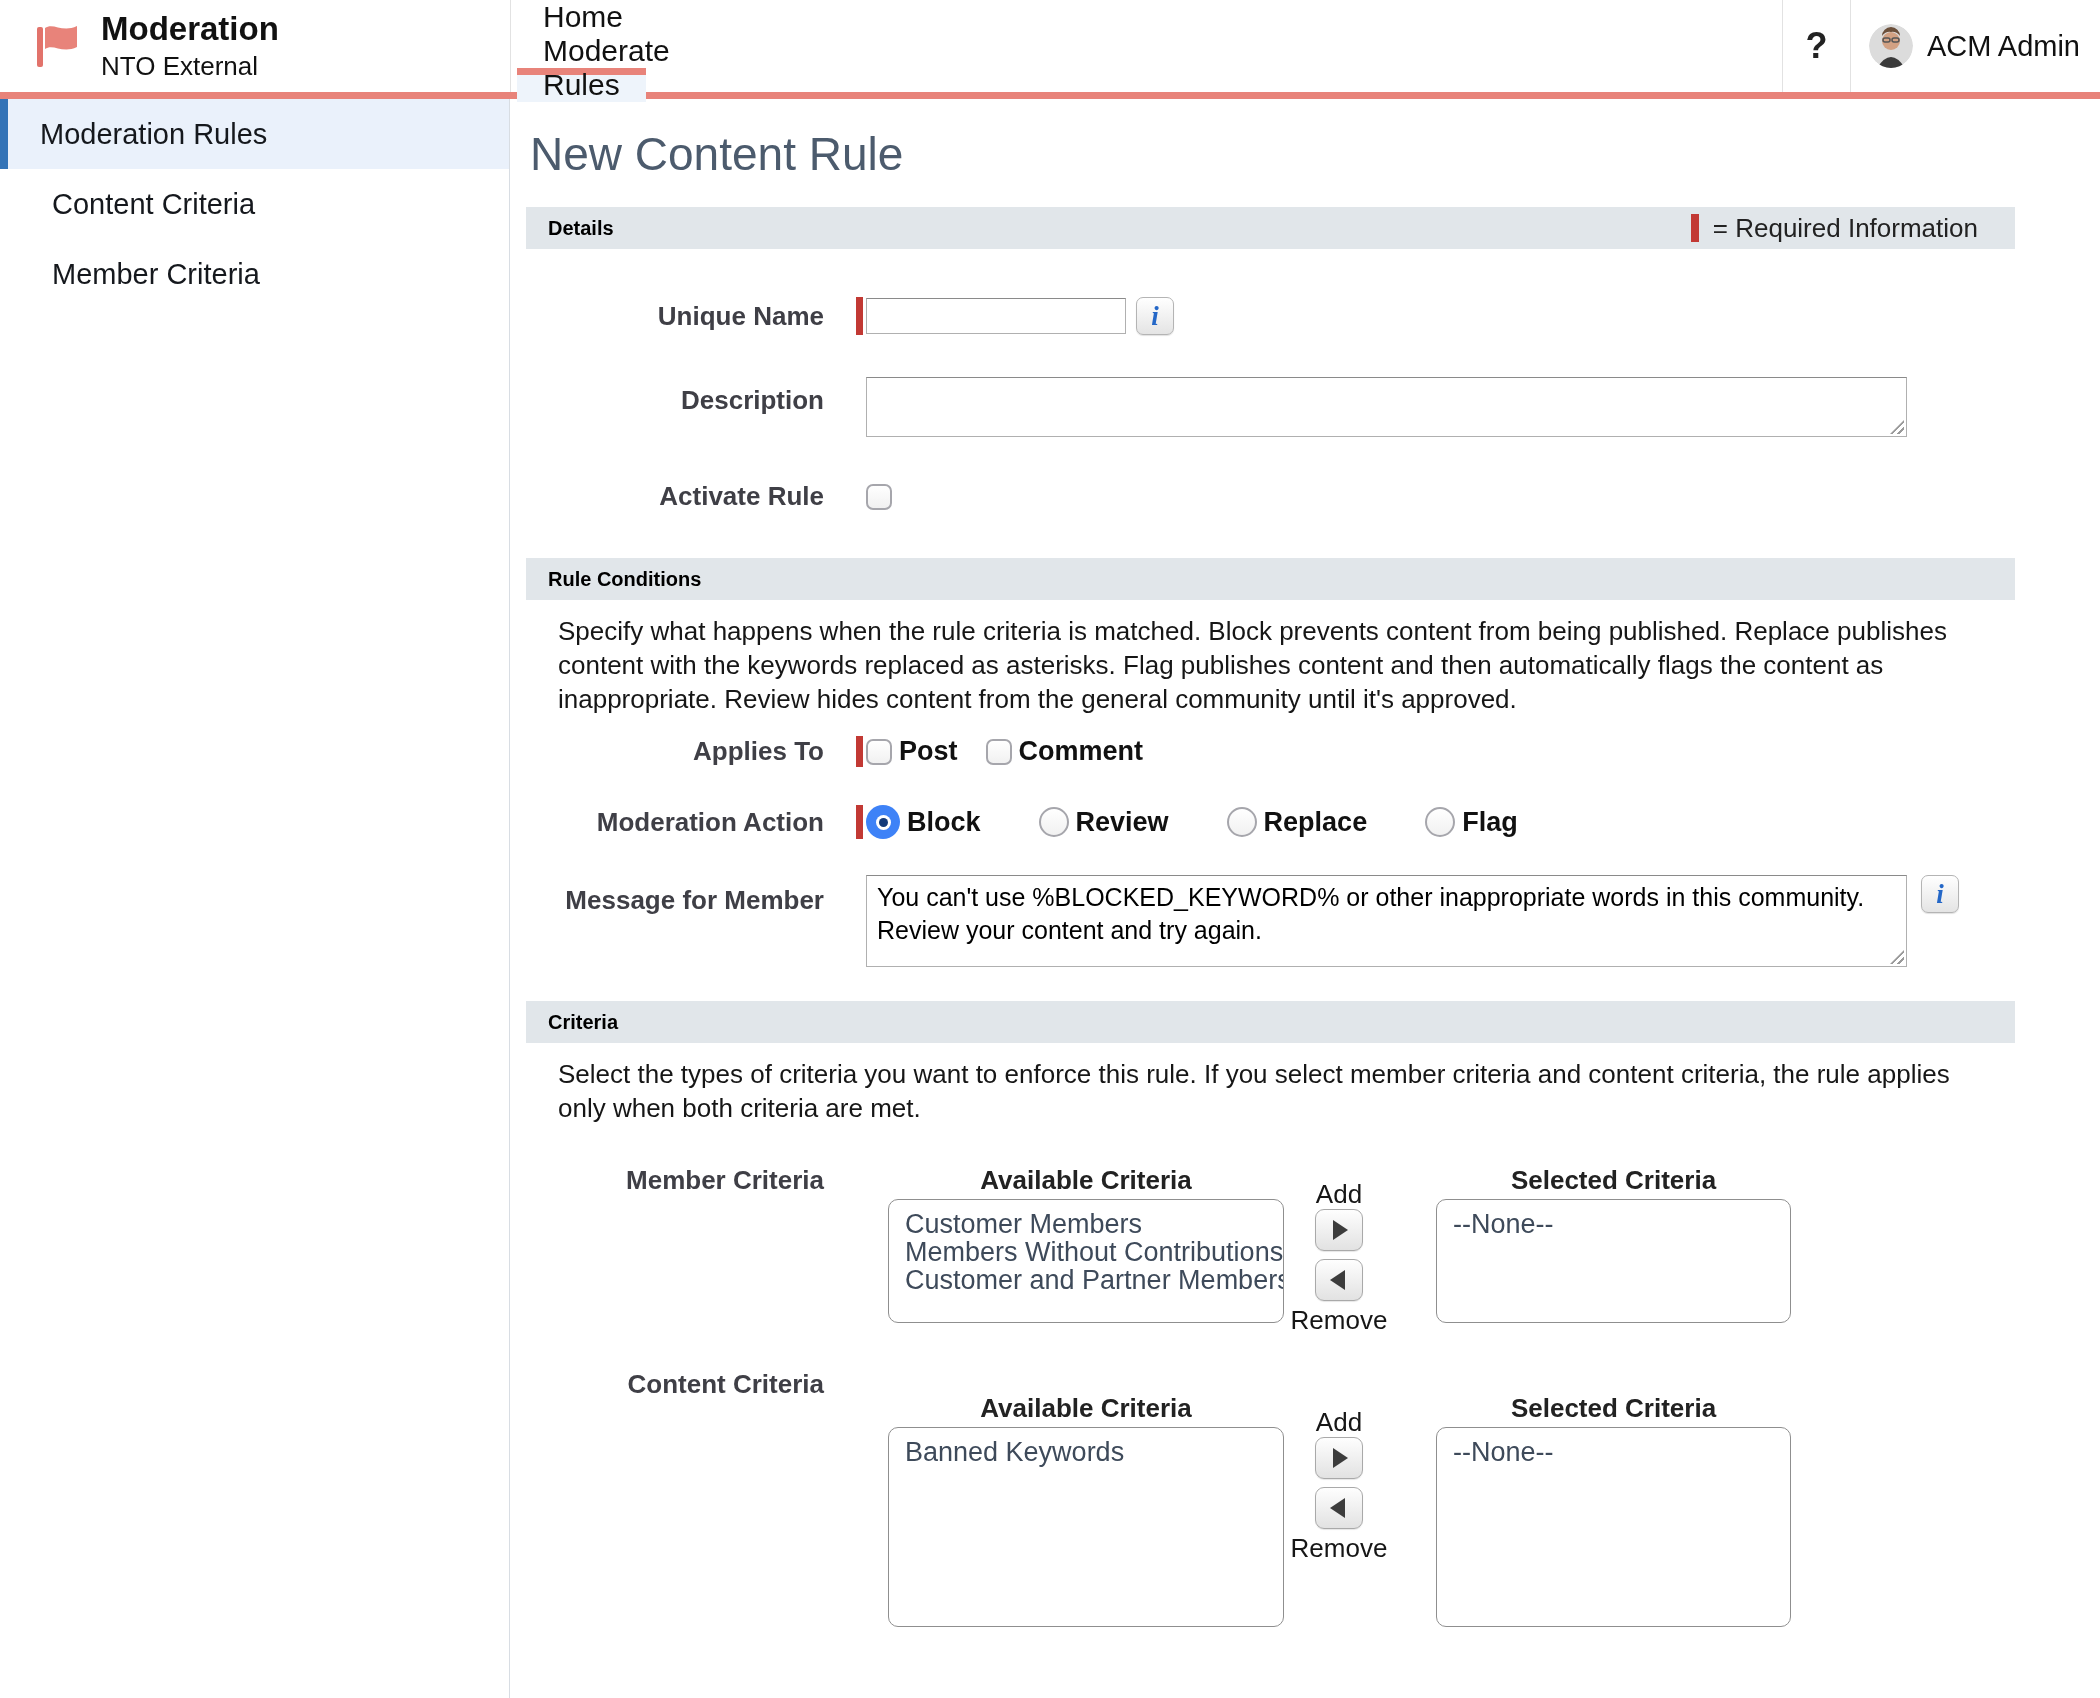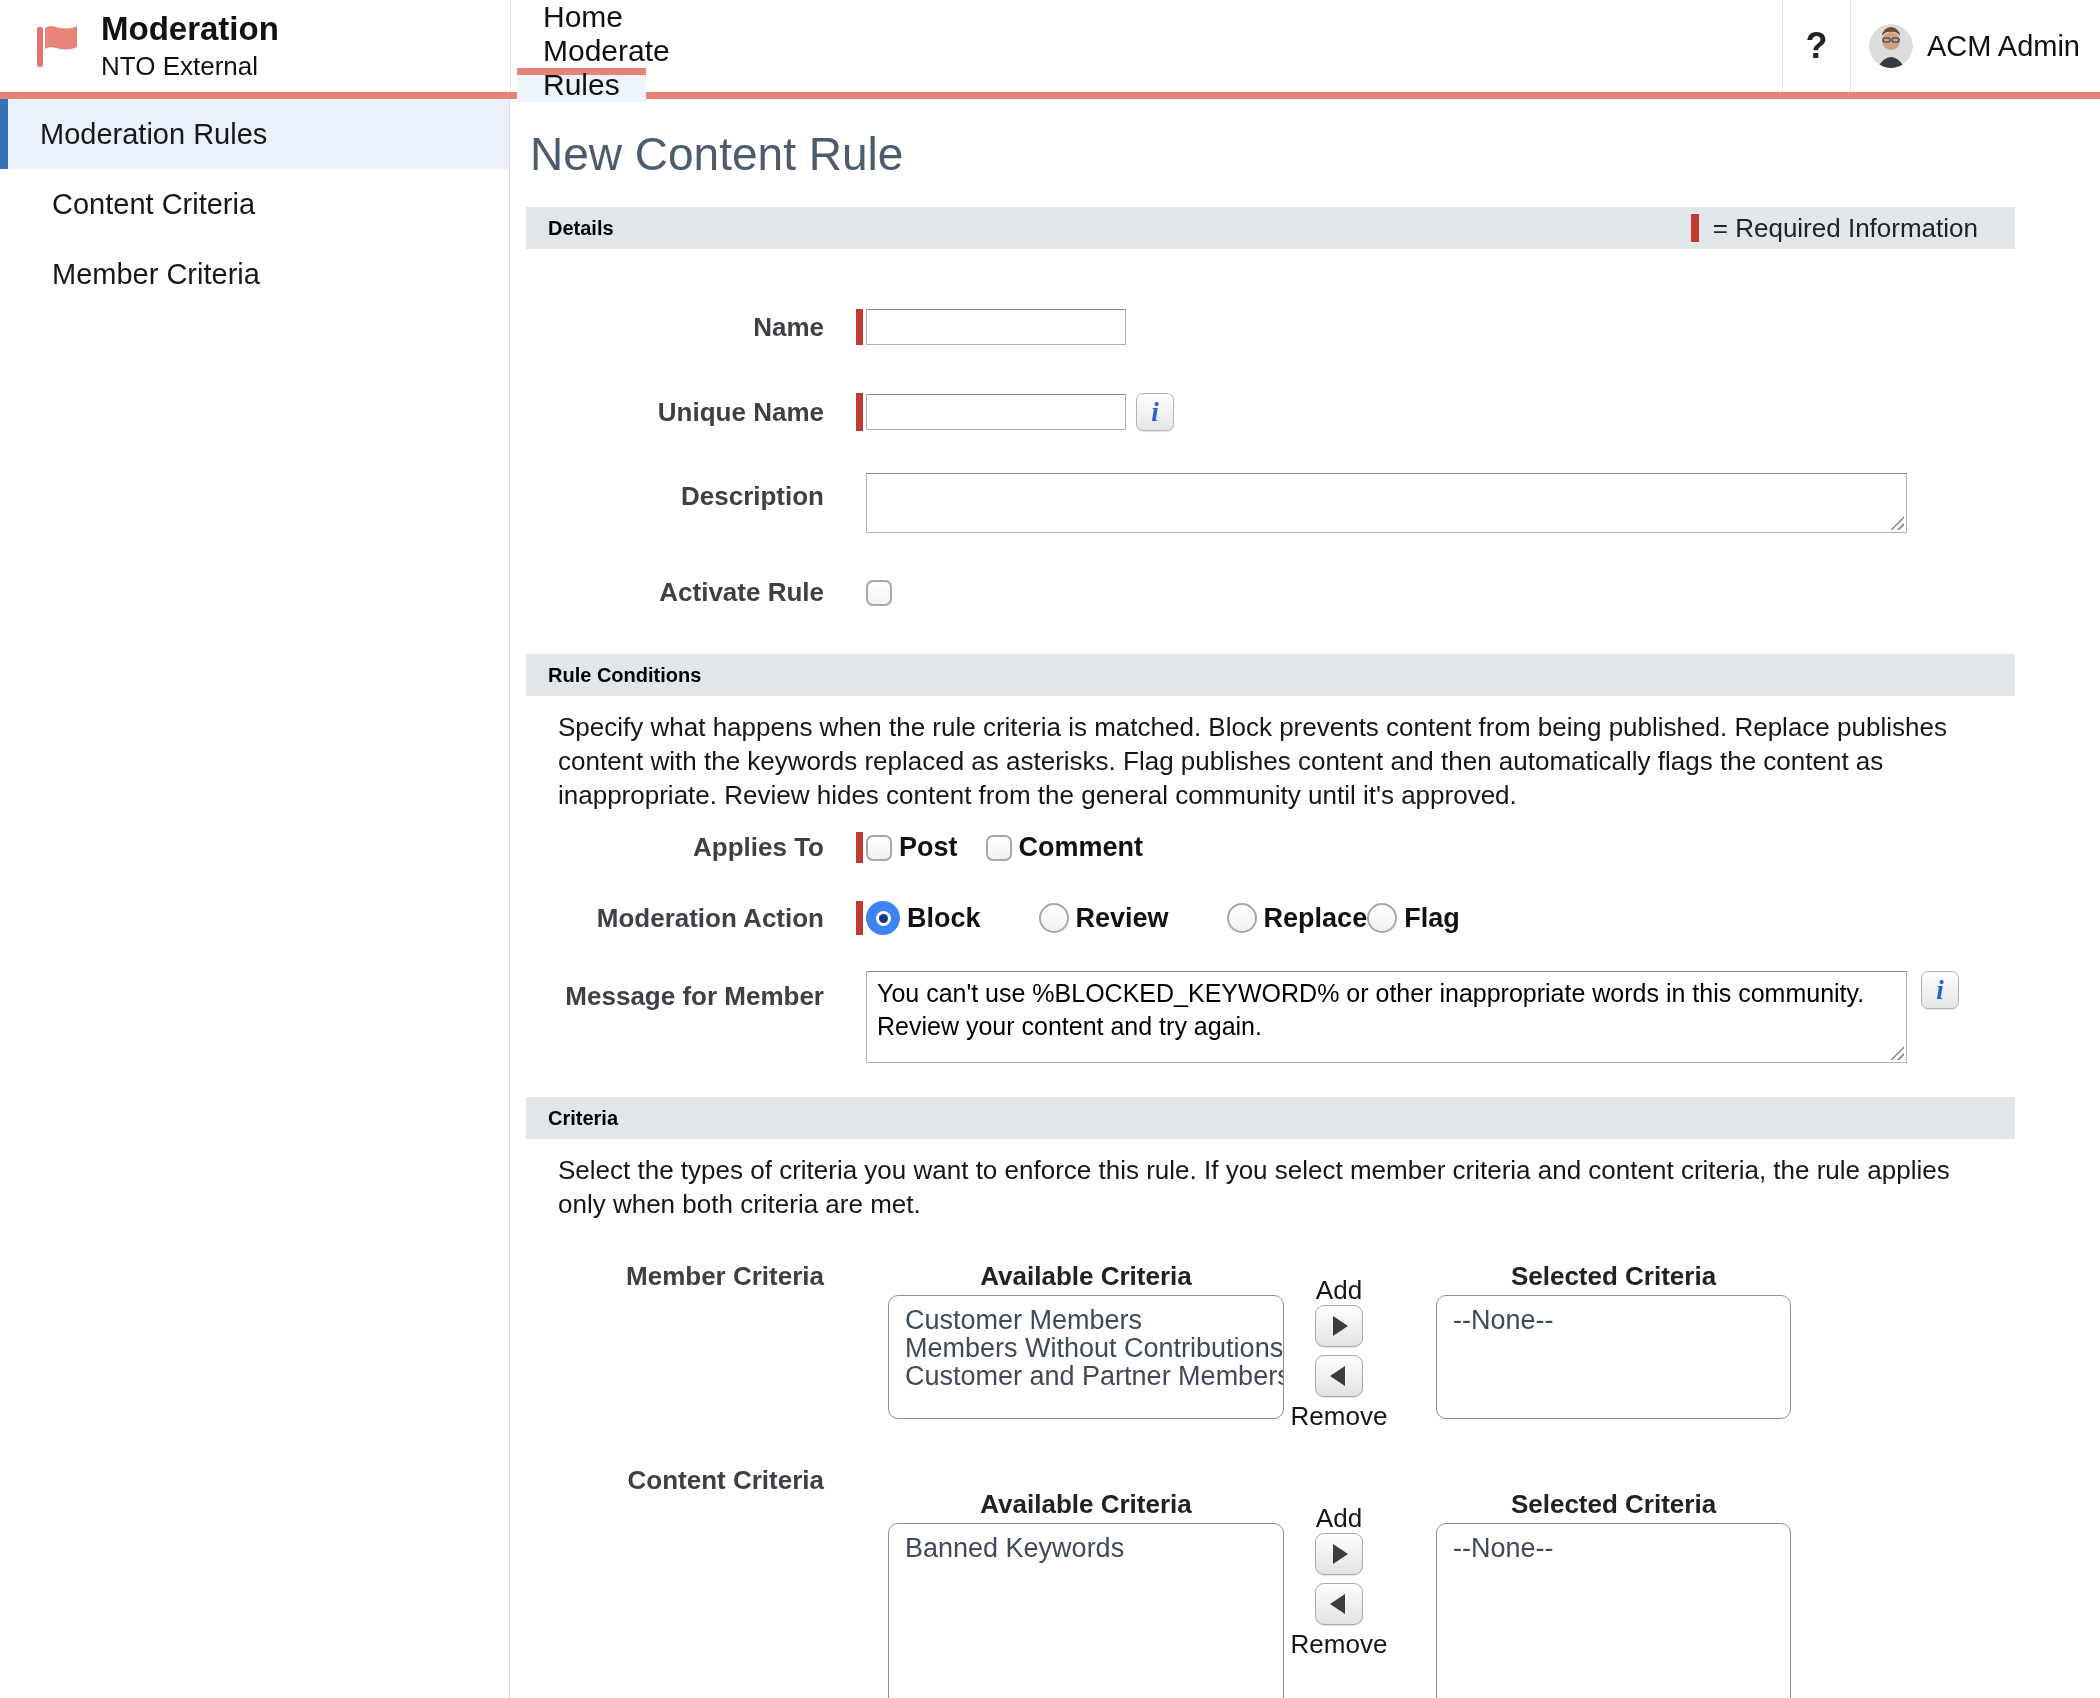--- a/index.html
+++ b/index.html
@@ -169,29 +169,20 @@
     <h1 class="page-title">New Content Rule</h1>
 
     <div class="sec-bar mt-details">
       <span class="sec-title">Details</span>
       <span class="req-legend">
         <span class="req-chip"></span>
         <span>= Required Information</span>
       </span>
     </div>
 
-    <div class="frow row-name">
-      <div class="flabel">Name</div>
-      <div class="fbar">
-          <span class="reqbar"></span>
-        </div>
-      <div class="fctl">
-        <input class="txt" type="text" value="" style="">
-      </div>
-    </div>
 
     <div class="frow row-unique">
       <div class="flabel">Unique Name</div>
       <div class="fbar">
           <span class="reqbar"></span>
         </div>
       <div class="fctl">
         <input class="txt" type="text" value="" style="">
         <span class="info-btn" style="margin-left:10px">i</span>
       </div>
@@ -249,21 +240,21 @@
               <span class="mid">
                 <span class="dot"></span>
               </span>
             </span>
           <span class="opt-label">Block</span>
         </span>
         <span class="opt" style="margin-right:58px">
           <span class="radio"></span>
           <span class="opt-label">Review</span>
         </span>
-        <span class="opt" style="">
+        <span class="opt" style="margin-right:58px">
           <span class="radio"></span>
           <span class="opt-label">Replace</span>
         </span>
         <span class="opt">
           <span class="radio"></span>
           <span class="opt-label">Flag</span>
         </span>
       </div>
     </div>
 

